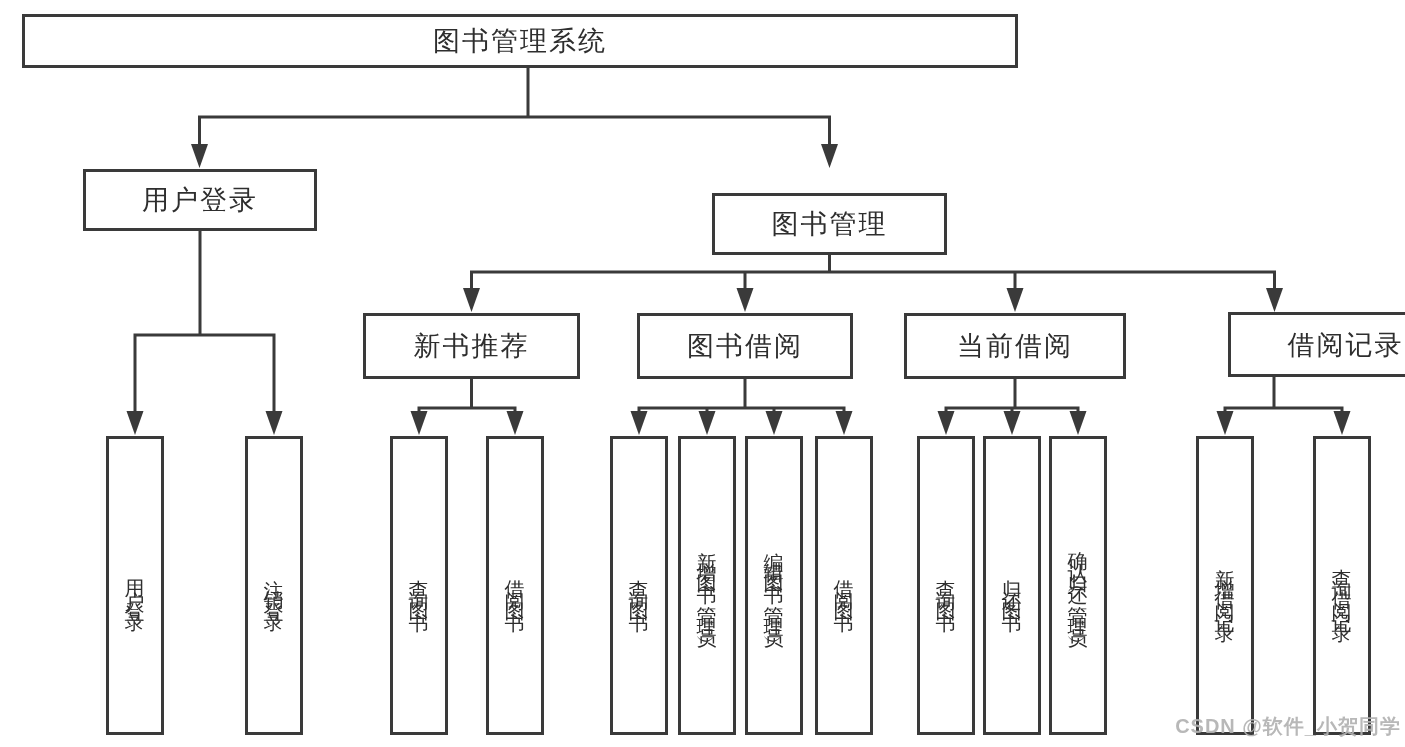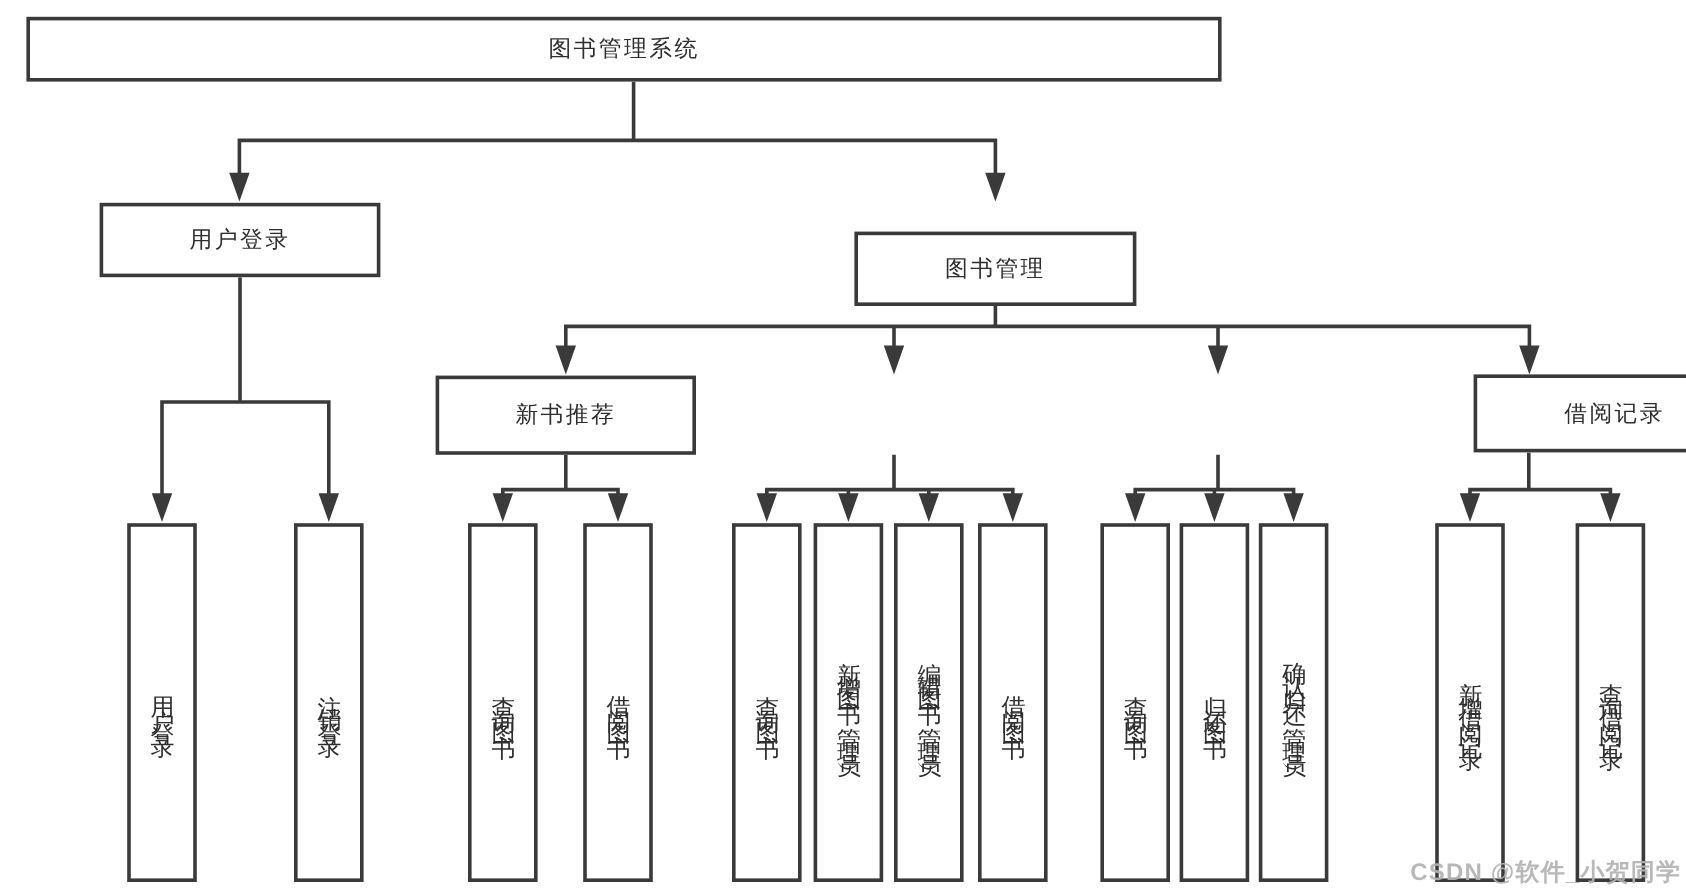--- a/index.html
+++ b/index.html
@@ -24,21 +24,21 @@
     position: absolute;
     box-sizing: border-box;
     background: var(--bg);
     border: 3px solid var(--line);
     color: var(--text);
     display: flex;
     align-items: center;
     justify-content: center;
     text-align: center;
   }
-  .box { font-size: 19px; letter-spacing: 2px; white-space: nowrap; font-family: Liberation Serif, serif; }
+  .box { font-size: 27px; letter-spacing: 2px; white-space: nowrap; font-family: Liberation Serif, serif; }
   .vbox {
     writing-mode: vertical-rl;
     text-orientation: mixed;
     font-size: 20px;
     letter-spacing: 11px;
     line-height: 1;
   }
   .watermark {
     position: absolute;
     right: 4px;
@@ -92,20 +92,22 @@
     <polygon class="ah" points="1216.5,411 1233.5,411 1225,435"></polygon>
     <polygon class="ah" points="1333.5,411 1350.5,411 1342,435"></polygon>
   </svg>
 
   <div class="box" style="left:22px; top:14px; width:996px; height:54px;">图书管理系统</div>
 
   <div class="box" style="left:83px; top:169px; width:234px; height:62px;">用户登录</div>
   <div class="box" style="left:712px; top:169px; width:235px; height:62px;margin-top:24px;">图书管理</div>
 
   <div class="box" style="left:363px; top:313px; width:217px; height:66px;">新书推荐</div>
+  <div class="box" style="left:637px; top:313px; width:216px; height:66px;">图书借阅</div>
+  <div class="box" style="left:904px; top:313px; width:222px; height:66px;">当前借阅</div>
   <div class="box" style="left:1228px; top:312px; width:235px; height:65px;">借阅记录</div>
 
   <div class="vbox" style="left:106px; top:436px; width:58px; height:299px;">用户登录</div>
   <div class="vbox" style="left:245px; top:436px; width:58px; height:299px;">注销登录</div>
 
   <div class="vbox" style="left:390px; top:436px; width:58px; height:299px;">查询图书</div>
   <div class="vbox" style="left:486px; top:436px; width:58px; height:299px;">借阅图书</div>
 
   <div class="vbox" style="left:610px; top:436px; width:58px; height:299px;">查询图书</div>
   <div class="vbox" style="left:678px; top:436px; width:58px; height:299px;">新增图书（管理员）</div>

